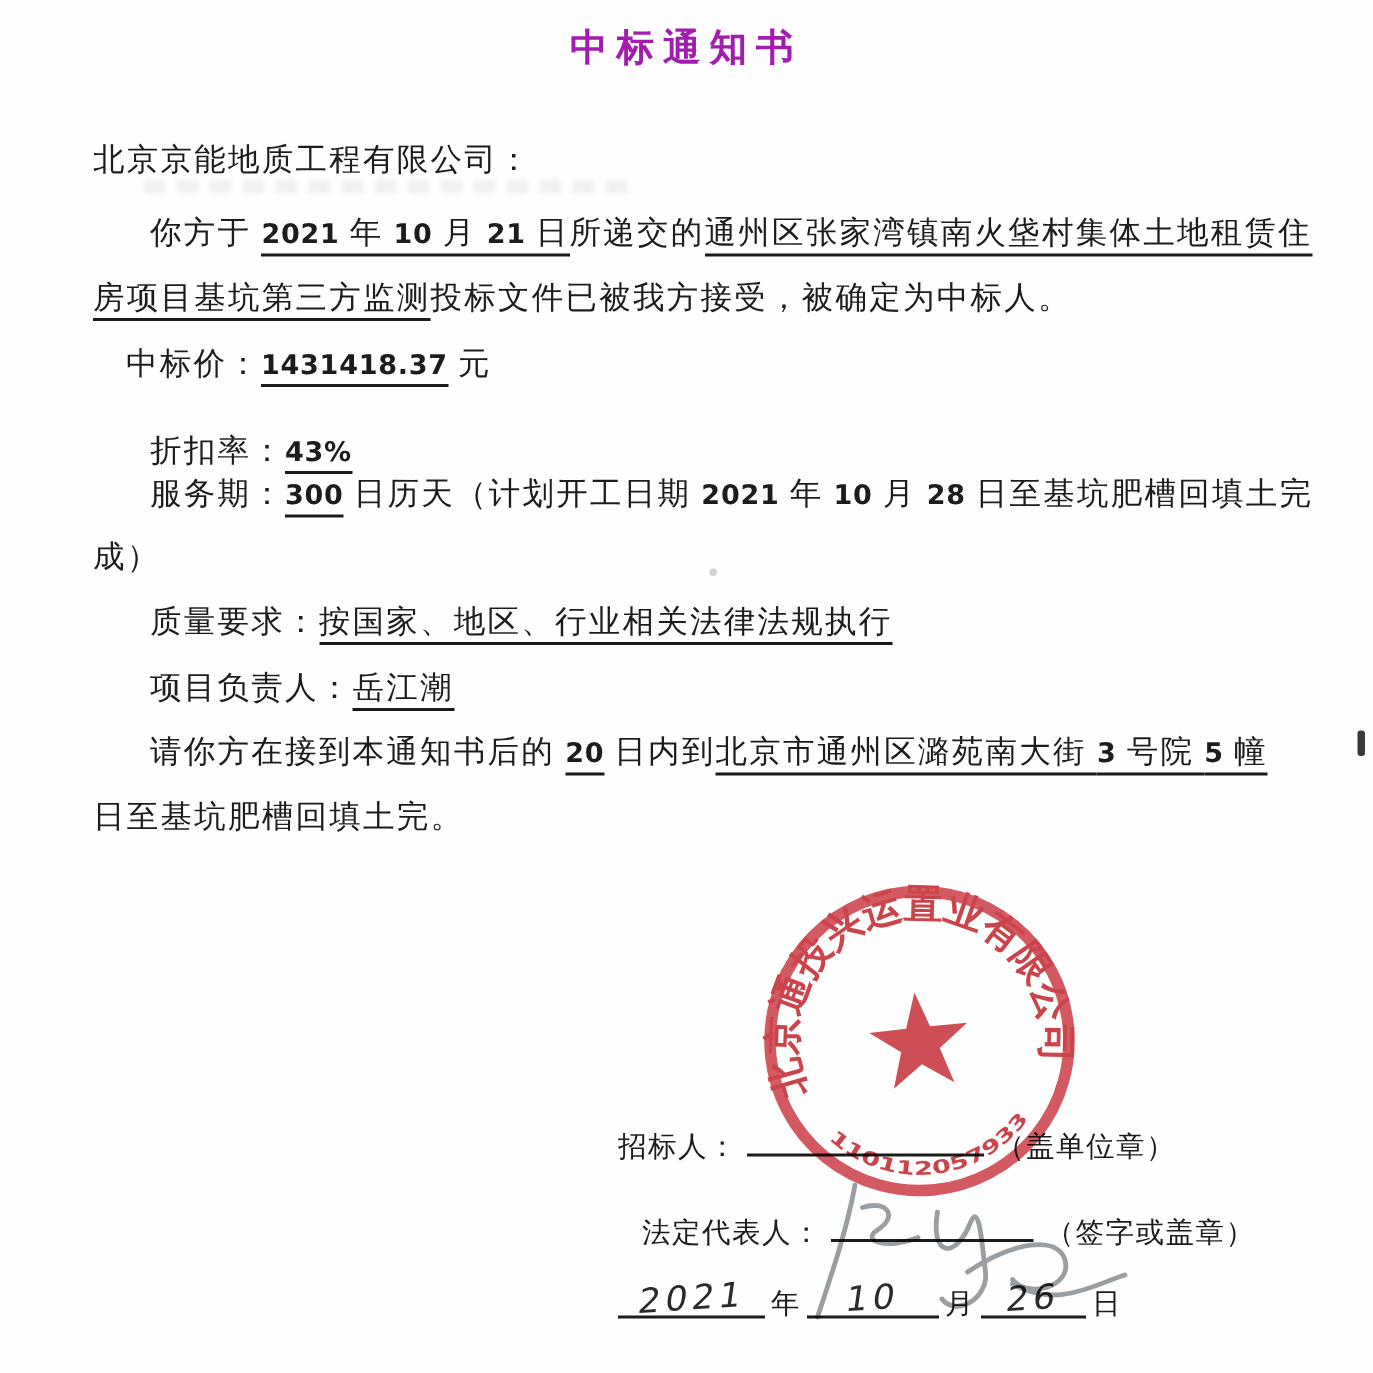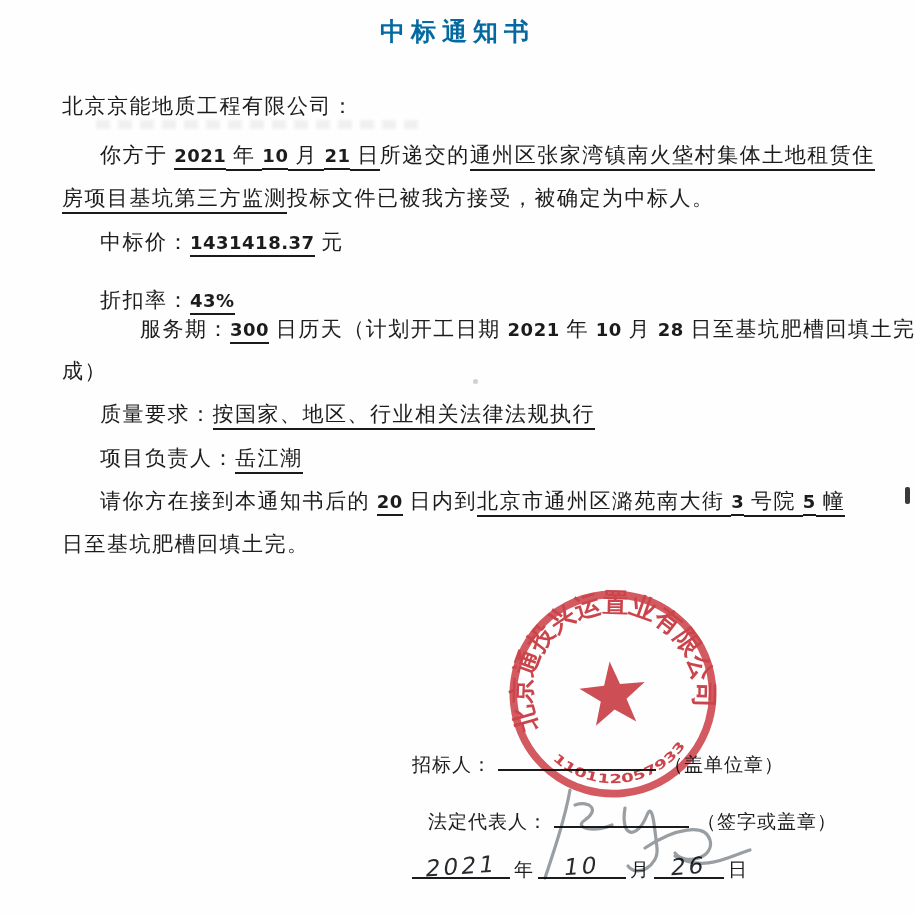--- a/index.html
+++ b/index.html
@@ -3,21 +3,21 @@
 <meta charset="utf-8">
 <style>
   html,body{margin:0;padding:0;background:#ffffff;}
   #doc{
     position:relative;width:915px;height:915px;background:#fefefe;overflow:hidden;
     font-family:"Liberation Serif","DejaVu Serif",serif;color:#1c1c1c;
   }
   .doc-title{
     position:absolute;left:0;top:15px;width:100%;text-align:center;
     font-family:"Liberation Sans","DejaVu Sans",sans-serif;
-    font-size:25px;font-weight:700;letter-spacing:6px;color:#0369a1;
+    font-size:25px;font-weight:700;letter-spacing:6px;color:#a21caf;
   }
   .line{position:absolute;white-space:nowrap;font-size:21px;letter-spacing:1.5px;line-height:30px;z-index:1;}
   .line.foot{font-size:19px;letter-spacing:1px;}
   .seg{display:inline;}
   .u{border-bottom:2px solid #1b1b1b;padding-bottom:2px;}
   .num{
     font-family:"DejaVu Sans","Liberation Sans",sans-serif;
     font-weight:700;font-size:18px;letter-spacing:0.5px;
   }
   .blank{
@@ -55,23 +55,23 @@
 <body>
 
 <div id="doc">
 
   <div class="doc-title">中标通知书</div>
 
   <div id="lines-root">
       <div class="line" style="left: 62px; top: 91px;"><span class="seg">北京京能地质工程有限公司：</span></div>
       <div class="line" style="left: 100px; top: 140px;"><span class="seg">你方于 </span><span class="seg num u">2021</span><span class="seg u"> 年 </span><span class="seg num u">10</span><span class="seg u"> 月 </span><span class="seg num u">21</span><span class="seg u"> 日</span><span class="seg">所递交的</span><span class="seg u">通州区张家湾镇南火垡村集体土地租赁住</span></div>
       <div class="line" style="left: 62px; top: 183px;"><span class="seg u">房项目基坑第三方监测</span><span class="seg">投标文件已被我方接受，被确定为中标人。</span></div>
-      <div class="line" style="left: 100px; top: 227px;"><span class="seg">中标价：</span><span class="seg num u">1431418.37</span><span class="seg"> 元</span></div>
+      <div class="line" style="left: 84px; top: 227px;"><span class="seg">中标价：</span><span class="seg num u">1431418.37</span><span class="seg"> 元</span></div>
       <div class="line" style="left: 100px; top: 285px;"><span class="seg">折扣率：</span><span class="seg num u">43%</span></div>
-      <div class="line" style="left: 100px; top: 314px; margin-left: 40px;"><span class="seg">服务期：</span><span class="seg num u">300</span><span class="seg"> 日历天（计划开工日期 </span><span class="seg num">2021</span><span class="seg"> 年 </span><span class="seg num">10</span><span class="seg"> 月 </span><span class="seg num">28</span><span class="seg"> 日至基坑肥槽回填土完</span></div>
+      <div class="line" style="left: 100px; top: 314px;"><span class="seg">服务期：</span><span class="seg num u">300</span><span class="seg"> 日历天（计划开工日期 </span><span class="seg num">2021</span><span class="seg"> 年 </span><span class="seg num">10</span><span class="seg"> 月 </span><span class="seg num">28</span><span class="seg"> 日至基坑肥槽回填土完</span></div>
       <div class="line" style="left: 62px; top: 356px;"><span class="seg">成）</span></div>
       <div class="line" style="left: 100px; top: 399px;"><span class="seg">质量要求：</span><span class="seg u">按国家、地区、行业相关法律法规执行</span></div>
       <div class="line" style="left: 100px; top: 443px; text-align: right;"><span class="seg">项目负责人：</span><span class="seg u">岳江潮</span></div>
       <div class="line" style="left: 100px; top: 486px;"><span class="seg">请你方在接到本通知书后的 </span><span class="seg num u">20</span><span class="seg"> 日内到</span><span class="seg u">北京市通州区潞苑南大街 </span><span class="seg num u">3</span><span class="seg u"> 号院 </span><span class="seg num u">5</span><span class="seg u"> 幢</span></div>
       <div class="line" style="left: 62px; top: 529px;"><span class="seg">日至基坑肥槽回填土完。</span></div>
       <div class="line foot" style="left: 412px; top: 749px;"><span class="seg">招标人：</span><span class="blank" style="width: 158px;"></span><span class="seg">（盖单位章）</span></div>
       <div class="line foot" style="left: 412px; top: 806px; margin-left: 16px;"><span class="seg">法定代表人：</span><span class="blank" style="width: 135px;"></span><span class="seg">（签字或盖章）</span></div>
       <div class="line foot" style="left: 408px; top: 853px;"><span class="hwslot" style="width: 98px;"><span class="hwtext">2021</span></span><span class="seg">年</span><span class="hwslot" style="width: 88px;"><span class="hwtext">10</span></span><span class="seg">月</span><span class="hwslot" style="width: 70px;"><span class="hwtext">26</span></span><span class="seg">日</span></div>
     </div>
 

